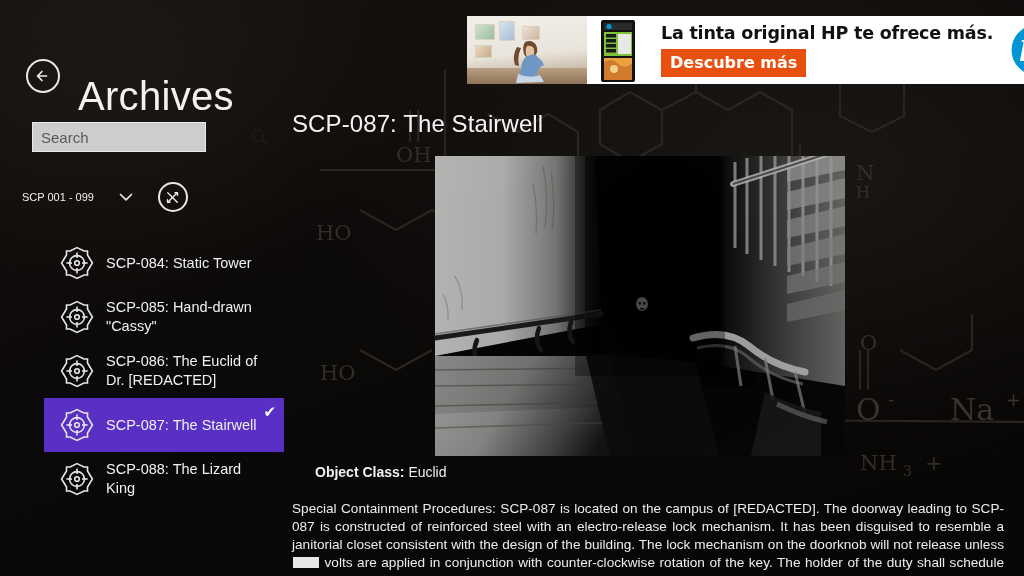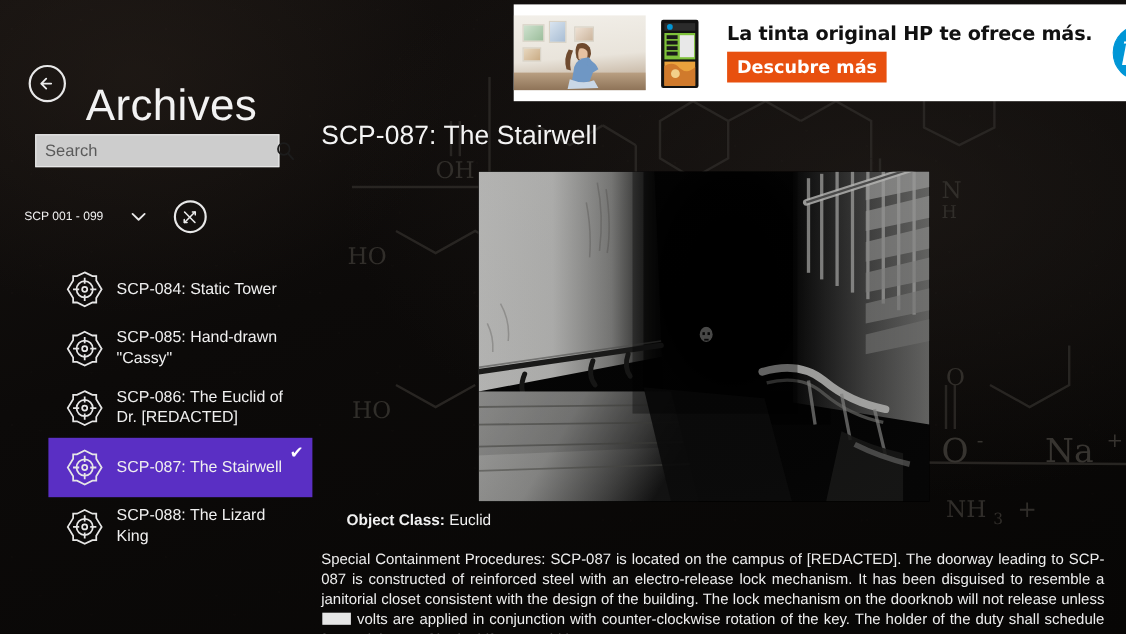--- a/index.html
+++ b/index.html
@@ -43,22 +43,22 @@
     position: absolute;
     left: 300px; top: 50px;
     width: 740px; height: 470px;
     pointer-events: none;
     opacity: 1;
   }
 
   
   #ad {
     position: absolute;
-    left: 467px; top: 4px;
-    width: 557px; height: 88px;
+    left: 467px; top: 16px;
+    width: 557px; height: 68px;
     background: #ffffff;
     overflow: hidden;
     display: flex;
     align-items: center;
   }
   #ad .ad-photo {
     width: 120px; height: 68px;
     position: relative;
     overflow: hidden;
     background: linear-gradient(175deg, #f2efe9 0%, #e9e4db 55%, #cdbfae 78%, #9e8b76 100%);
@@ -144,21 +144,21 @@
     color: #f2f2f2;
     letter-spacing: .3px;
     line-height: 1;
     font-family: "Liberation Sans", sans-serif;
     margin-top: 40px;
   }
 
   #search-wrap {
     position: absolute;
     left: 32px; top: 122px;
-    width: 222px; height: 30px;
+    width: 174px; height: 30px;
     background: #cdcdcd;
     border: 1px solid #e9e9e9;
     display: flex; align-items: center;
   }
   #search-input {
     flex: 1 1 auto;
     border: none; outline: none;
     background: transparent;
     font-family: "Liberation Sans", sans-serif;
     font-size: 15px;

